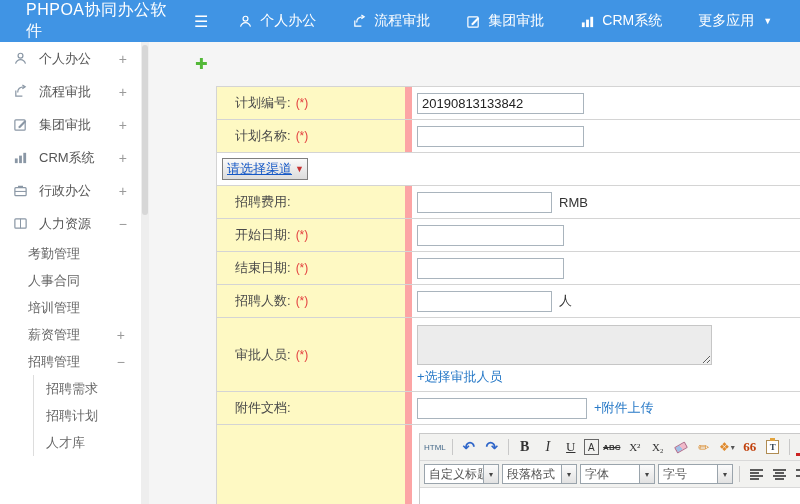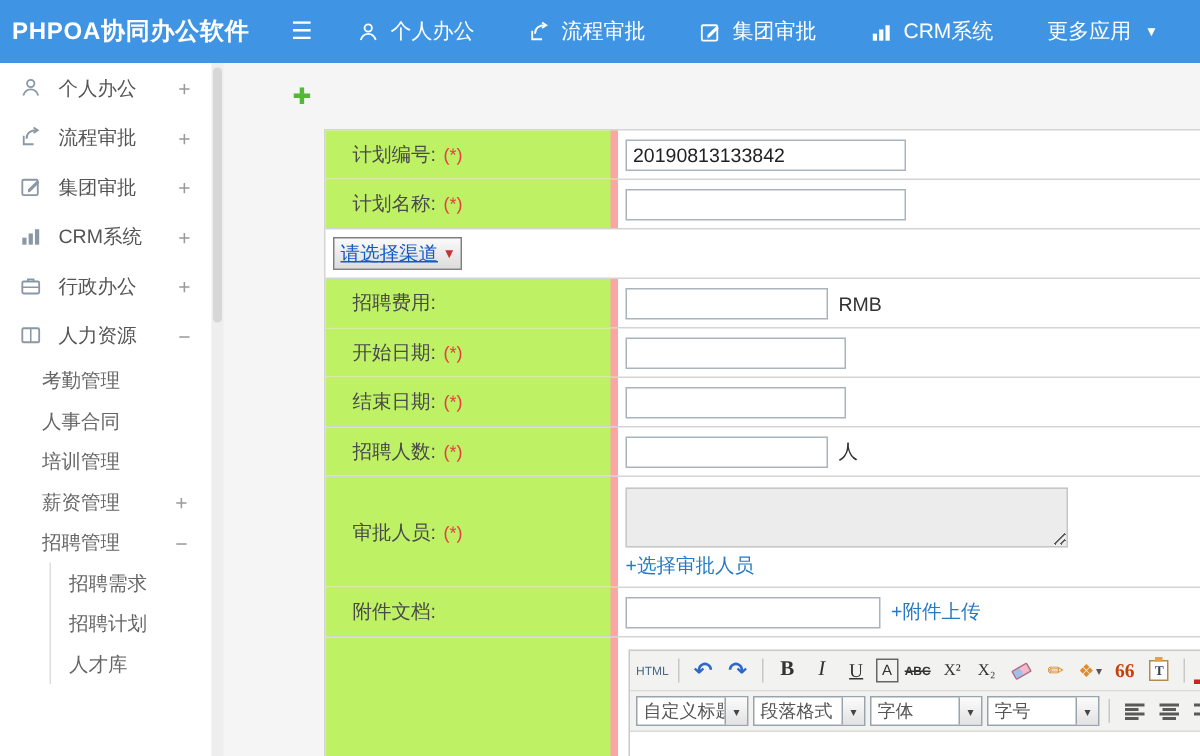--- a/index.html
+++ b/index.html
@@ -2,21 +2,21 @@
 <html><head>
 <meta charset="utf-8">
 <style>
   * { box-sizing: border-box; margin: 0; padding: 0; }
   html,body { width:800px; height:504px; overflow:hidden; }
   body { font-family:"Liberation Sans","DejaVu Sans",sans-serif; }
   .page { width:800px; height:504px; position:relative; overflow:hidden; background:#f5f5f5; }
 
   
   .topbar { height:42px; background:#4094e4; display:flex; align-items:center; color:#fff; }
-  .logo { width:178px; padding-left:8px; font-size:16px; font-weight:bold; letter-spacing:.5px; }
+  .logo { width:178px; padding-left:26px; font-size:16px; font-weight:normal; letter-spacing:.5px; }
   .hamburger { margin:0 30px 0 16px; font-size:16px; cursor:pointer; }
   .topmenu { display:flex; align-items:center; gap:36px; }
   .topmenu-item { display:flex; align-items:center; gap:7px; font-size:14px; cursor:pointer; color:#fff; }
   .topmenu-item svg { display:block; }
   .tm-caret { font-size:9px; margin-left:2px; }
 
   
   .bodyrow { display:flex; height:462px; }
   .sidebar { width:141px; background:#fff; flex:none; padding-top:0; }
   .scroll-strip { width:8px; background:#eeeeee; flex:none; }
@@ -37,27 +37,27 @@
 
   
   .title-row { margin:12px 0 12px 46px; height:20px; display:flex; align-items:center; gap:6px; }
   .plus-ic { color:#53b838; font-size:15px; font-weight:bold; }
   .page-title { font-size:15px; font-weight:bold; color:#2a4c80; }
 
   .form-table { margin-left:67px; width:680px; background:#fff; border-top:1px solid #d4d4d4; border-left:1px solid #d4d4d4; }
   .frow { display:flex; border-bottom:1px solid #d4d4d4; min-height:33px; }
   .frow.row-tall { height:74px; }
   .frow.row-editor { height:220px; border-bottom:none; }
-  .flabel { width:195px; flex:none; background:#bef264; border-right:5px solid #fca5a5; display:flex; align-items:center; padding-left:18px; font-size:13px; color:#4a4a4a; gap:5px; }
+  .flabel { width:195px; flex:none; background:#fef9c3; border-right:7px solid #fca5a5; display:flex; align-items:center; padding-left:18px; font-size:13px; color:#4a4a4a; gap:5px; }
   .req { color:#e34040; font-style:normal; font-size:12px; }
   .fvalue { flex:1; display:flex; align-items:center; padding:5px 0 5px 5px; font-size:13px; color:#333; gap:7px; }
   .fvalue.col { flex-direction:column; align-items:flex-start; gap:3px; padding-top:7px; }
 
   input.fld { height:21px; border:1px solid #a9b4bd; background:#fff; padding:1px 4px; font-size:13px; color:#222; font-family:inherit; }
-  .w165{width:187px} .w145{width:147px} .w135{width:135px} .w170{width:170px}
+  .w165{width:167px} .w145{width:147px} .w135{width:135px} .w170{width:170px}
   textarea.fld { width:295px; height:55px; background:#ececec; border:1px solid #c6c6c6; resize:both; font-family:inherit; }
   .blue-link { color:#2779c7; font-size:13px; text-decoration:none; cursor:pointer; }
 
   .sel-box { display:inline-flex; align-items:center; border:1px solid #7f7f7f; background:linear-gradient(#fafafa,#dcdcdc); height:22px; padding:0 3px 0 4px; cursor:pointer; }
   .sel-txt { color:#1558c6; text-decoration:underline; font-size:13px; }
   .sel-caret { color:#c63333; font-size:9px; margin-left:3px; }
 
   
   .editor { margin:1px 0 0 2px; width:620px; border:1px solid #c9c9c9; background:#fff; }
   .ed-bar { background:#f2f2f0; border-bottom:1px solid #d9d9d9; padding:3px 4px; display:flex; align-items:center; gap:3px; overflow:hidden; white-space:nowrap; }

